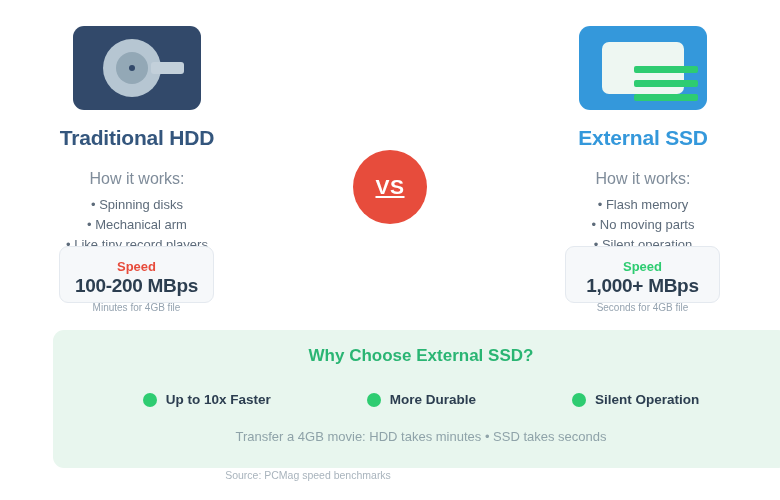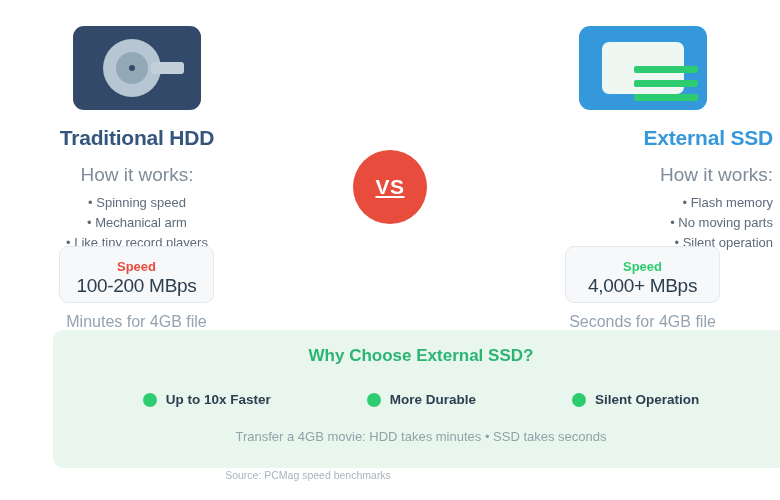--- a/index.html
+++ b/index.html
@@ -23,21 +23,21 @@
   }
 
   
   .col {
     position: absolute;
     top: 26px;
     width: 260px;
     text-align: center;
   }
   .col-hdd { left: 7px; }
-  .col-ssd { left: 513px; text-align: right; }
+  .col-ssd { left: 513px; }
 
   .device-icon {
     width: 128px;
     height: 84px;
     margin: 0 auto;
     border-radius: 11px;
     position: relative;
   }
 
   
@@ -105,22 +105,22 @@
   .device-title {
     margin-top: 16px;
     font-size: 21px;
     font-weight: bold;
     letter-spacing: -0.2px;
   }
   .title-hdd { color: #34567d; text-align: center; }
   .title-ssd { color: #3498db; }
 
   .how-label {
-    margin-top: 14px;
-    font-size: 19px;
+    margin-top: 20px;
+    font-size: 16px;
     color: #7f8c9a;
   }
   .bullet-list {
     margin-top: 7px;
     font-size: 13px;
     color: #5d6b7a;
     line-height: 20px;
   }
   .bullet-list div { white-space: nowrap; }
 
@@ -161,29 +161,29 @@
 
   .speed-label {
     font-size: 13px;
     font-weight: bold;
   }
   .label-red { color: #e74c3c; }
   .label-green { color: #2ecc71; }
 
   .speed-value {
     font-size: 19px;
-    font-weight: normal;
+    font-weight: bold;
     color: #2c3e50;
     margin-top: 1px;
     letter-spacing: -0.3px;
   }
   .speed-note {
-    font-size: 16px;
+    font-size: 10px;
     color: #95a3b0;
-    margin-top: 16px;
+    margin-top: 5px;
   }
 
   
   .why-panel {
     position: absolute;
     left: 53px;
     top: 330px;
     width: 736px;
     height: 138px;
     background: #e8f6ee;
@@ -246,21 +246,21 @@
   <div class="col col-hdd">
     <div class="device-icon hdd-icon">
       <div class="hdd-platter-outer"></div>
       <div class="hdd-platter-inner"></div>
       <div class="hdd-spindle"></div>
       <div class="hdd-arm"></div>
     </div>
     <div class="device-title title-hdd">Traditional HDD</div>
     <div class="how-label">How it works:</div>
     <div class="bullet-list">
-      <div>• Spinning speed</div>
+      <div>• Spinning disks</div>
       <div>• Mechanical arm</div>
       <div>• Like tiny record players</div>
     </div>
   </div>
 
   <div class="col col-ssd">
     <div class="device-icon ssd-icon">
       <div class="ssd-chip">
         <div class="ssd-line ssd-line-1"></div>
         <div class="ssd-line ssd-line-2"></div>
@@ -279,21 +279,21 @@
   <div class="vs-badge">VS</div>
 
   <div class="speed-card card-hdd">
     <div class="speed-label label-red">Speed</div>
     <div class="speed-value">100-200 MBps</div>
     <div class="speed-note">Minutes for 4GB file</div>
   </div>
 
   <div class="speed-card card-ssd">
     <div class="speed-label label-green">Speed</div>
-    <div class="speed-value">4,000+ MBps</div>
+    <div class="speed-value">1,000+ MBps</div>
     <div class="speed-note">Seconds for 4GB file</div>
   </div>
 
   <div class="why-panel">
     <div class="why-title">Why Choose External SSD?</div>
     <div class="benefits-row">
       <div class="benefit">
         <span class="benefit-dot"></span>
         <span class="benefit-text">Up to 10x Faster</span>
       </div>

